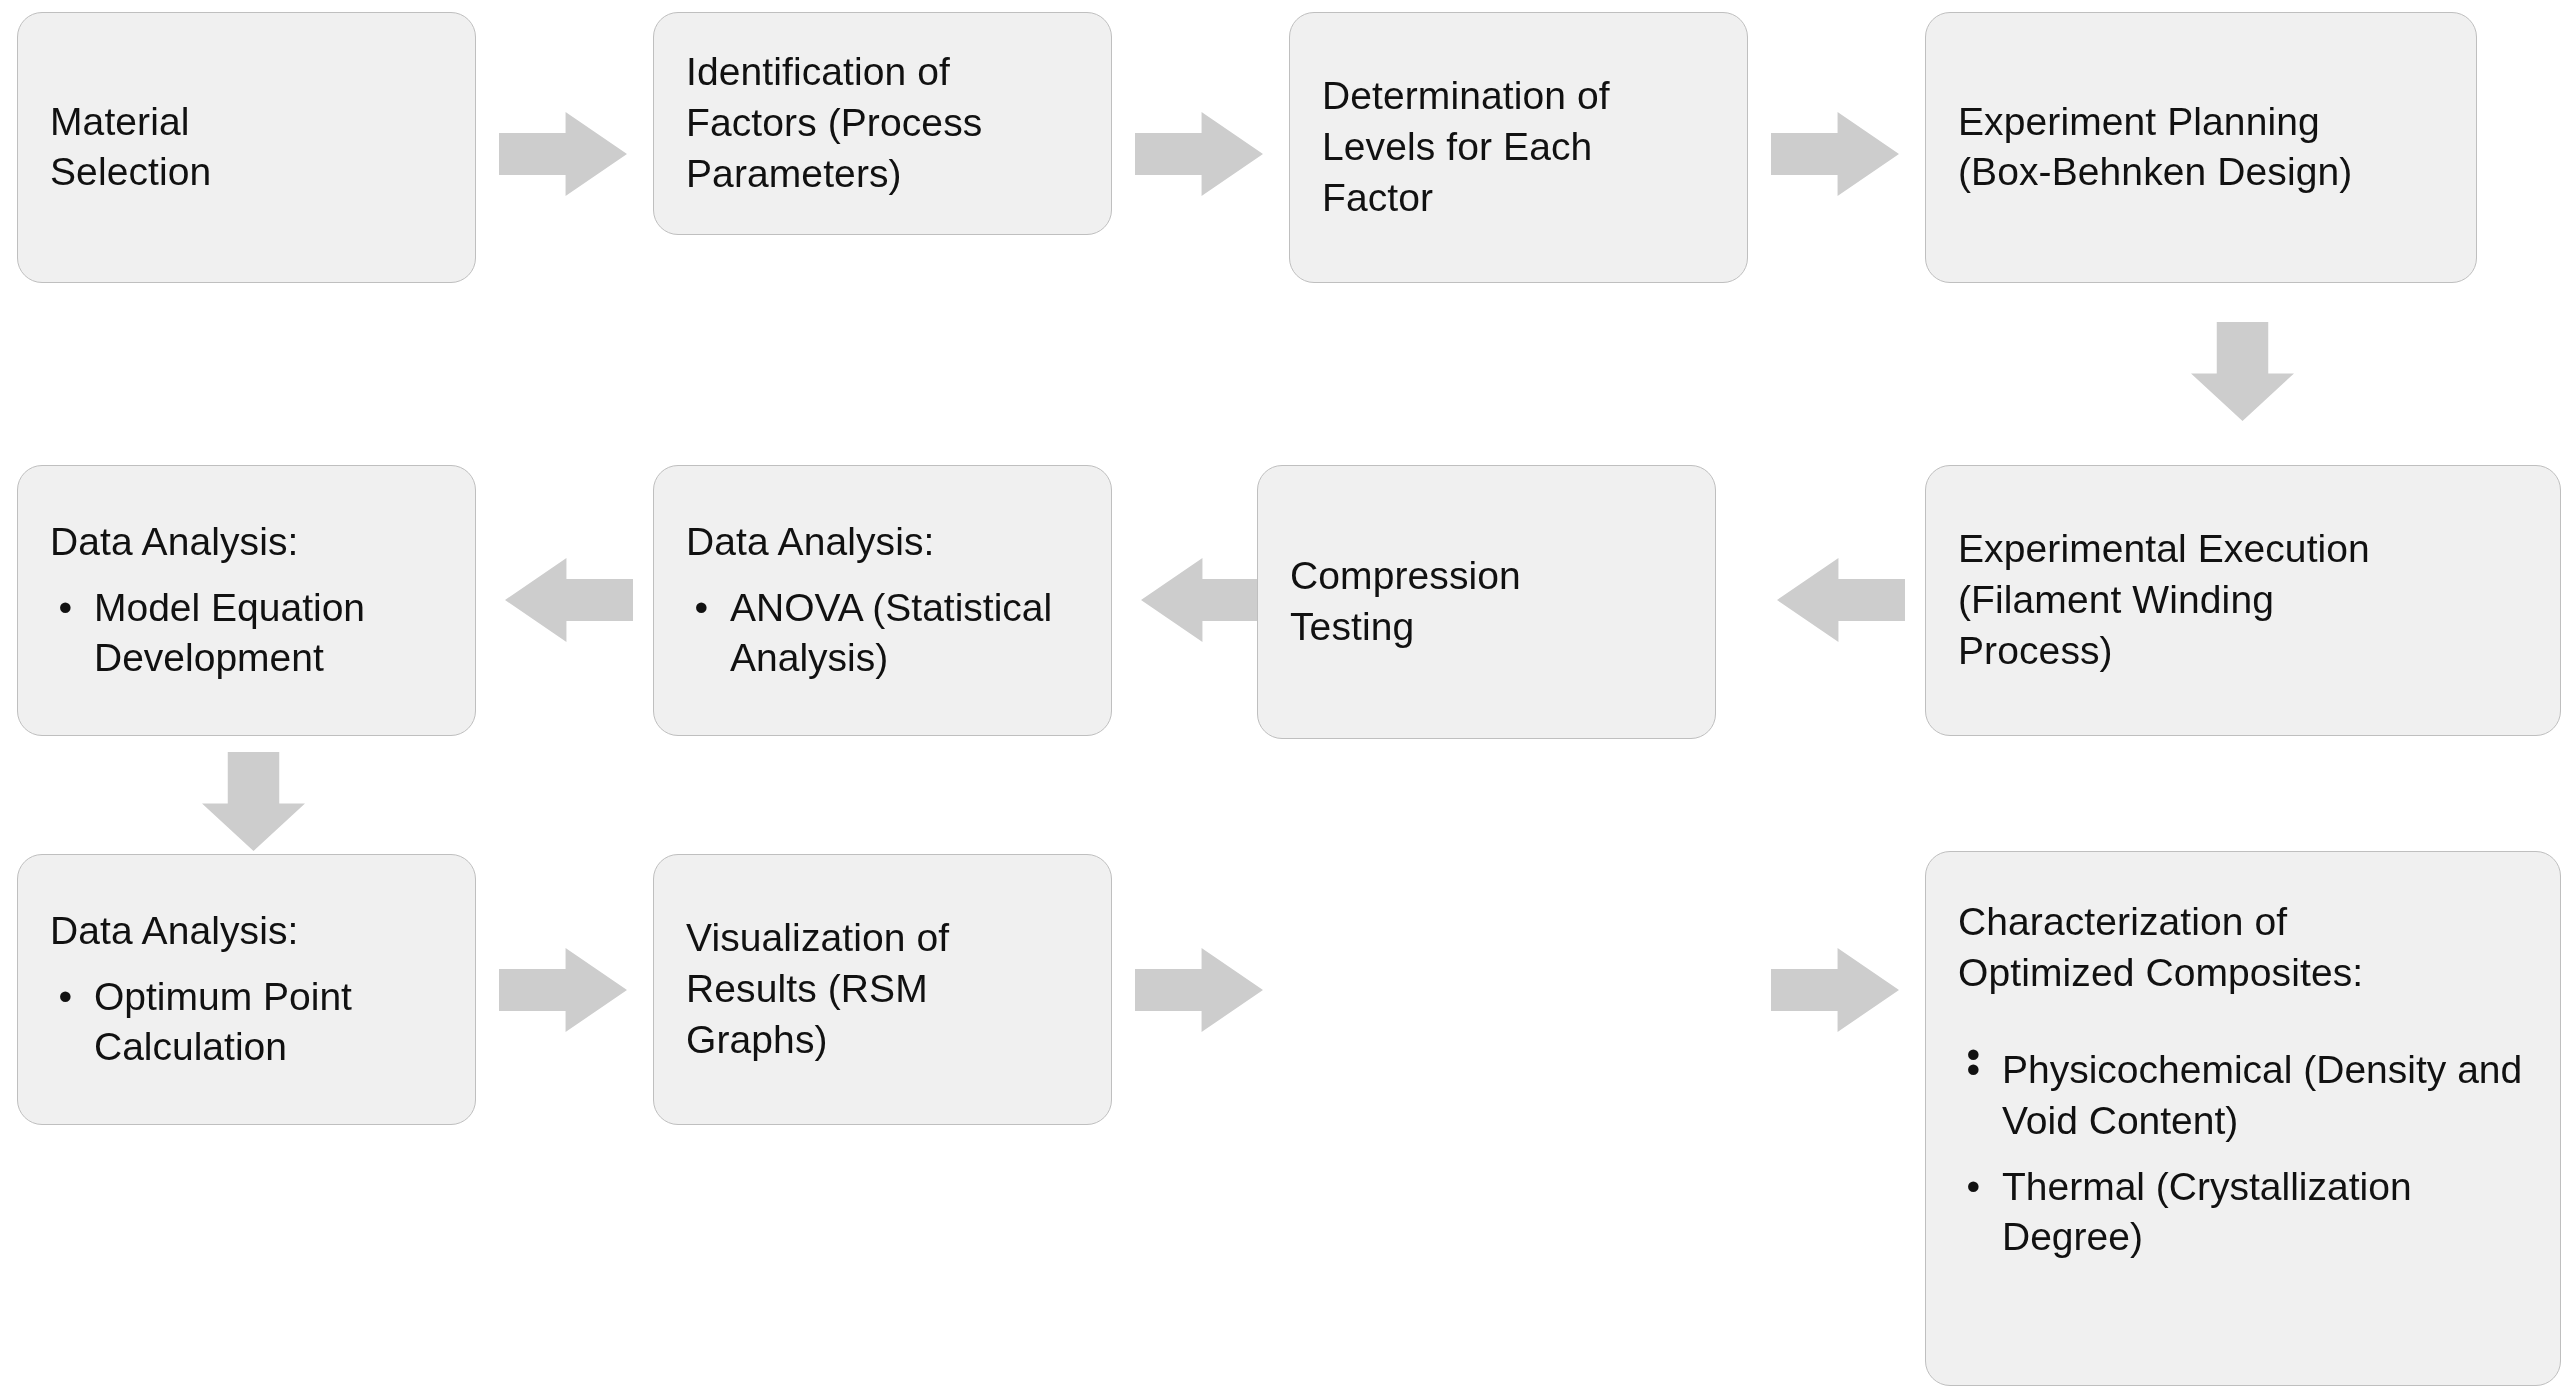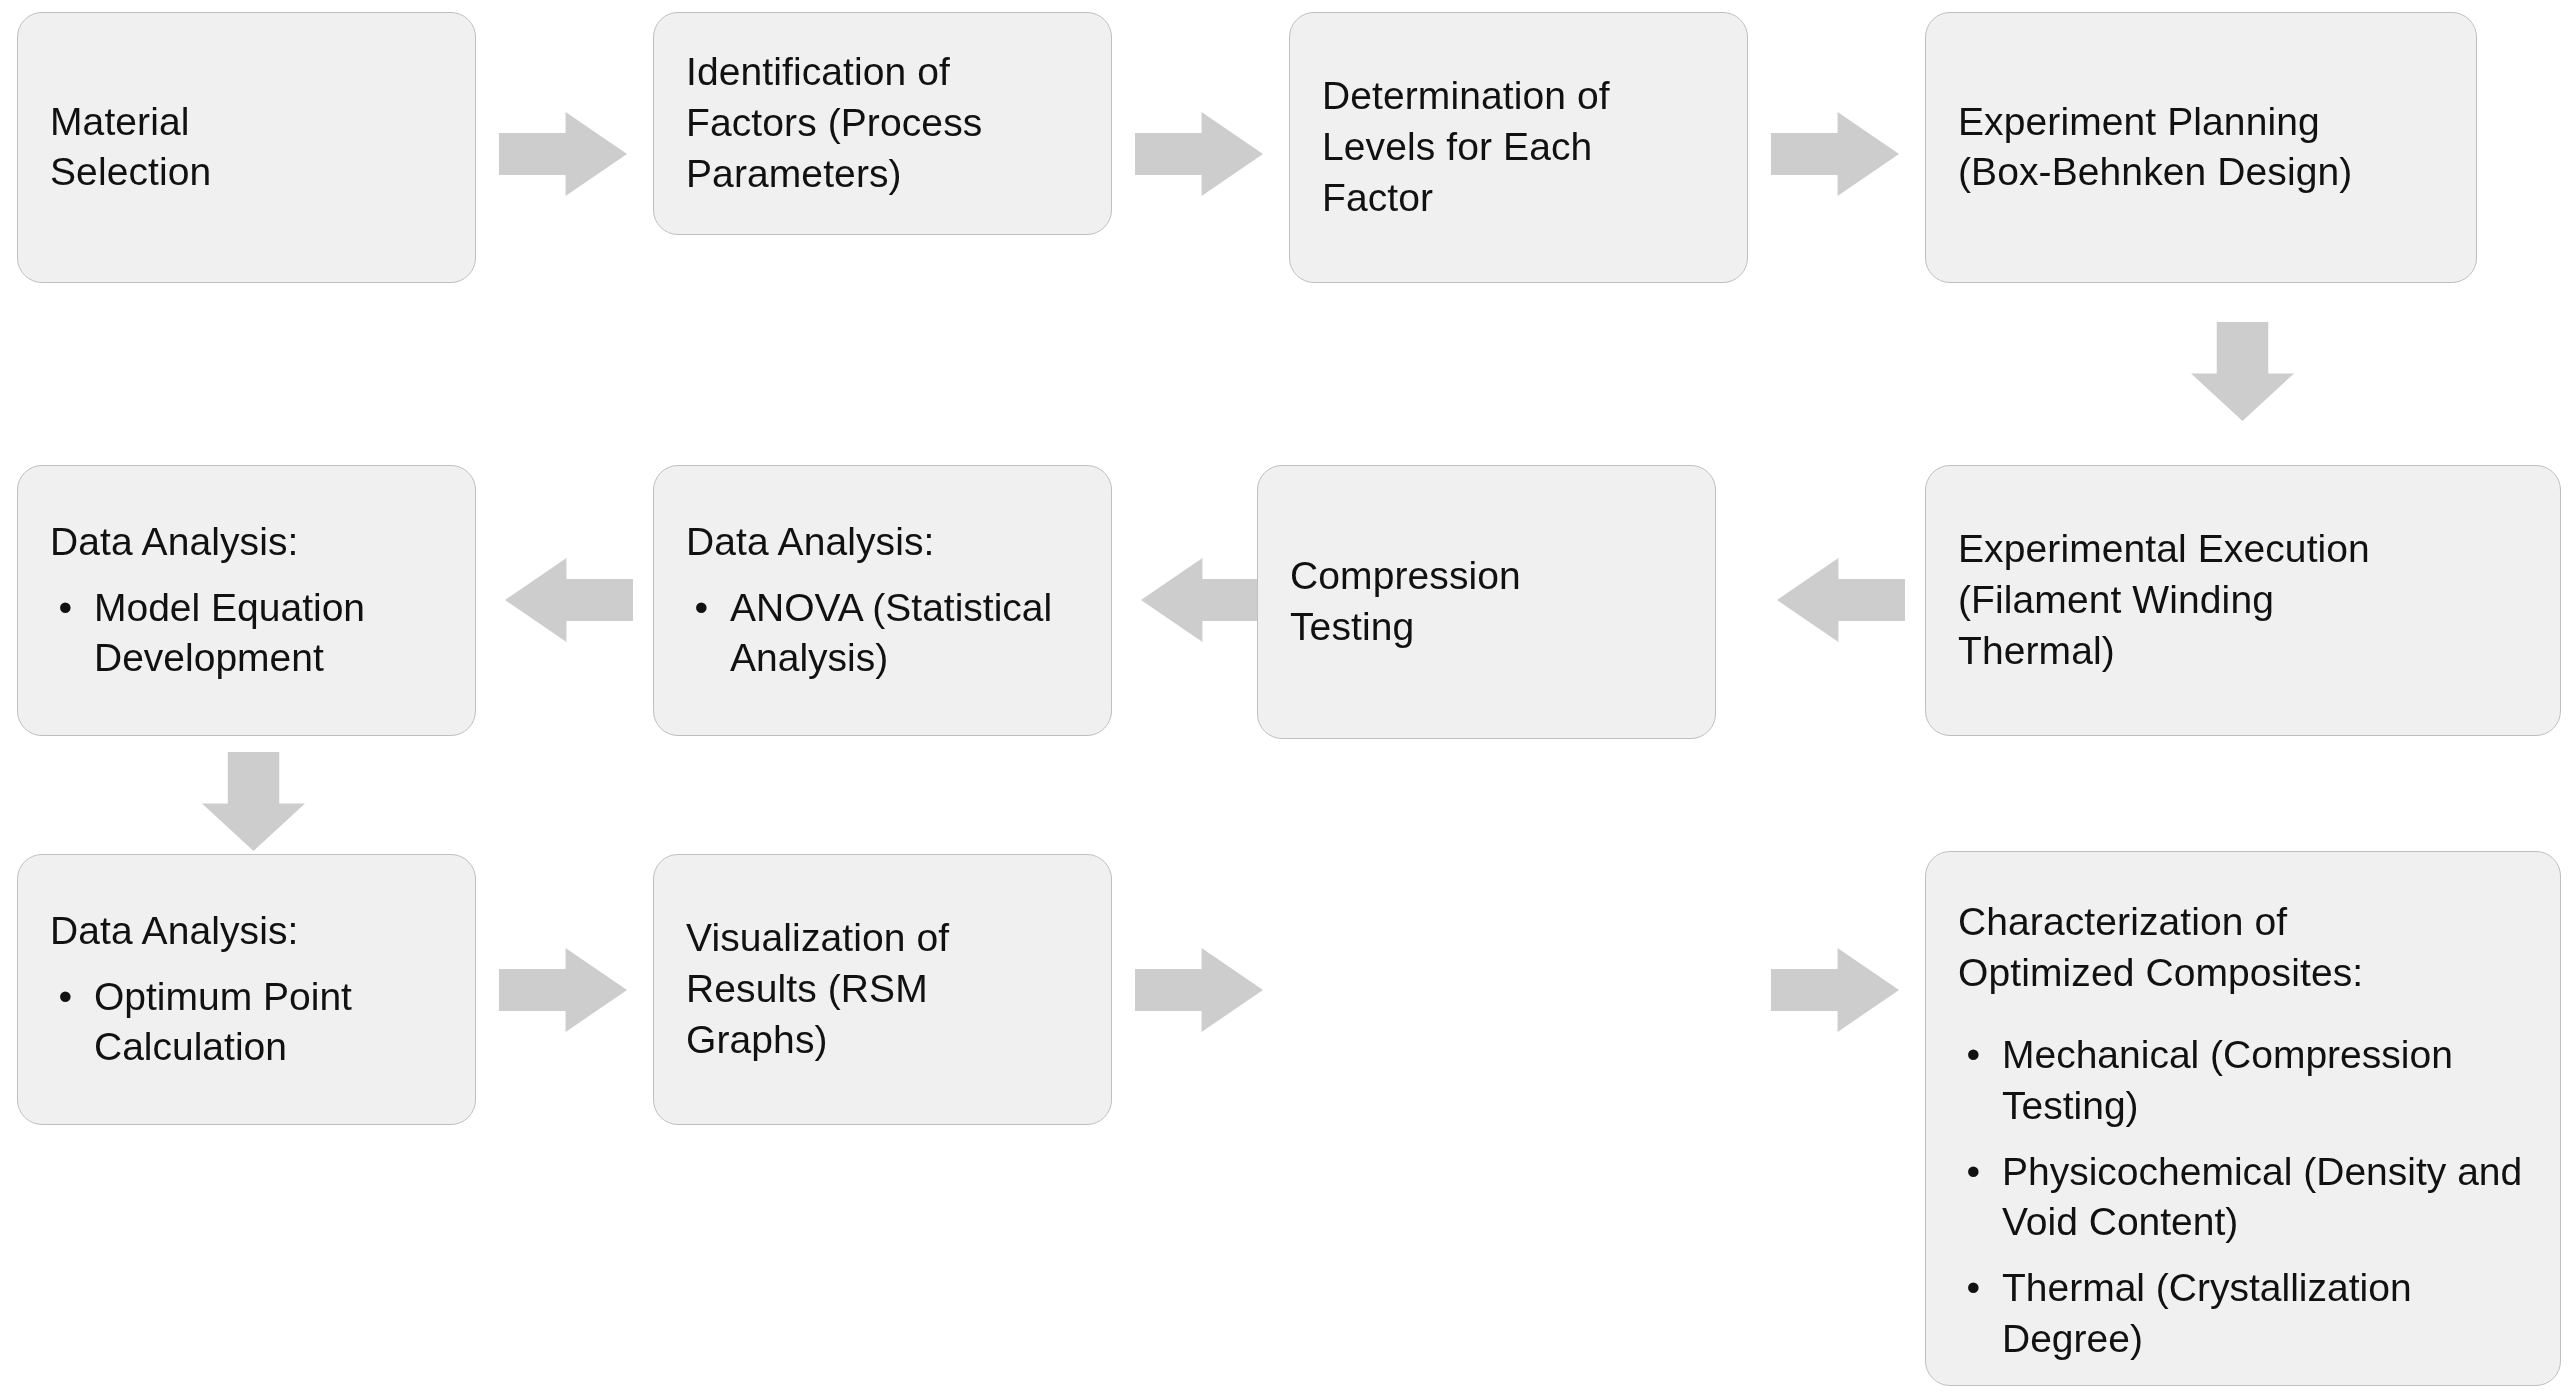--- a/index.html
+++ b/index.html
@@ -134,21 +134,21 @@
   <div class="node" style="left:1257px; top:465px; width:459px; height:274px;">
     <div class="node-title">Compression
 Testing</div>
   </div>
 
   <div class="arrow arrow-left" style="left:1777px; top:558px; width:128px; height:84px;"></div>
 
   <div class="node" style="left:1925px; top:465px; width:636px; height:271px;">
     <div class="node-title">Experimental Execution
 (Filament Winding
-Thermal)</div>
+Process)</div>
   </div>
 
   <div class="arrow arrow-down" style="left:202px; top:752px; width:103px; height:99px;"></div>
 
   <div class="node" style="left:17px; top:854px; width:459px; height:271px;">
     <div class="node-title">Data Analysis:</div>
     <ul class="bullets">
       <li><span class="dot">•</span><span>Optimum Point Calculation</span></li>
     </ul>
   </div>
@@ -163,20 +163,20 @@
 
   <div class="arrow arrow-right" style="left:1135px; top:948px; width:128px; height:84px;"></div>
 
 
   <div class="arrow arrow-right" style="left:1771px; top:948px; width:128px; height:84px;"></div>
 
   <div class="node" style="left:1925px; top:851px; width:636px; height:535px; justify-content:flex-start; padding-top:45px;">
     <div class="node-title">Characterization of
 Optimized Composites:</div>
     <ul class="bullets" style="margin-top:32px;">
-      <li><span class="dot">•</span><span>Mechanical (Compression Testing)</span></li>
+      <li><span class="dot">•</span></li>
       <li><span class="dot">•</span><span>Physicochemical (Density and Void Content)</span></li>
       <li><span class="dot">•</span><span>Thermal (Crystallization Degree)</span></li>
     </ul>
   </div>
 
 </div>
 
 
 </body></html>

